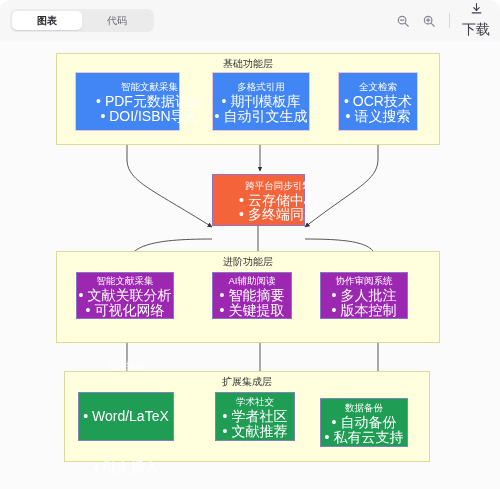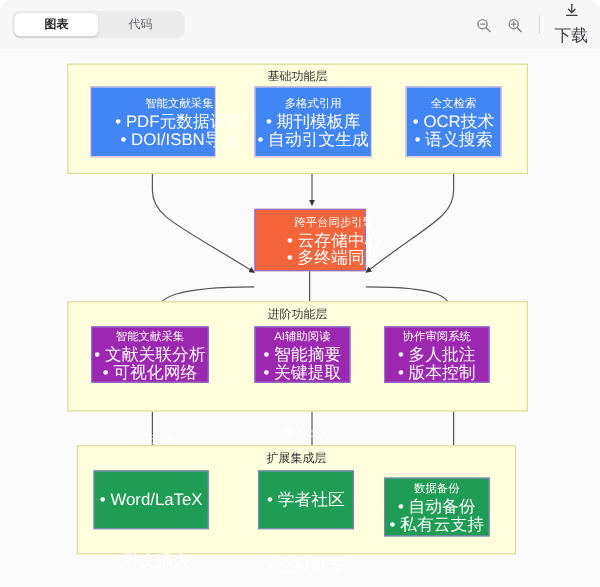--- a/index.html
+++ b/index.html
@@ -244,21 +244,21 @@
     </div>
 
     <div class="cluster" style="left:64px; top:330px; width:366px; height:91px;">
       <div class="cluster-label">扩展集成层</div>
     </div>
     <div class="node n-green" style="left:78px; top:351px; width:96px; height:49px;gap:36px;">
       <div class="title">写作插件</div>
       <div class="bullet">• Word/LaTeX</div>
       <div class="bullet">• 引文插入</div>
     </div>
-    <div class="node n-green" style="left:215px; top:351px; width:80px; height:49px;gap:41px;">
+    <div class="node n-green" style="left:215px; top:351px; width:80px; height:49px;">
       <div class="title">学术社交</div>
       <div class="bullet">• 学者社区</div>
       <div class="bullet">• 文献推荐</div>
     </div>
     <div class="node n-green" style="left:320px; top:357px; width:88px; height:49px;">
       <div class="title">数据备份</div>
       <div class="bullet">• 自动备份</div>
       <div class="bullet">• 私有云支持</div>
     </div>
 

